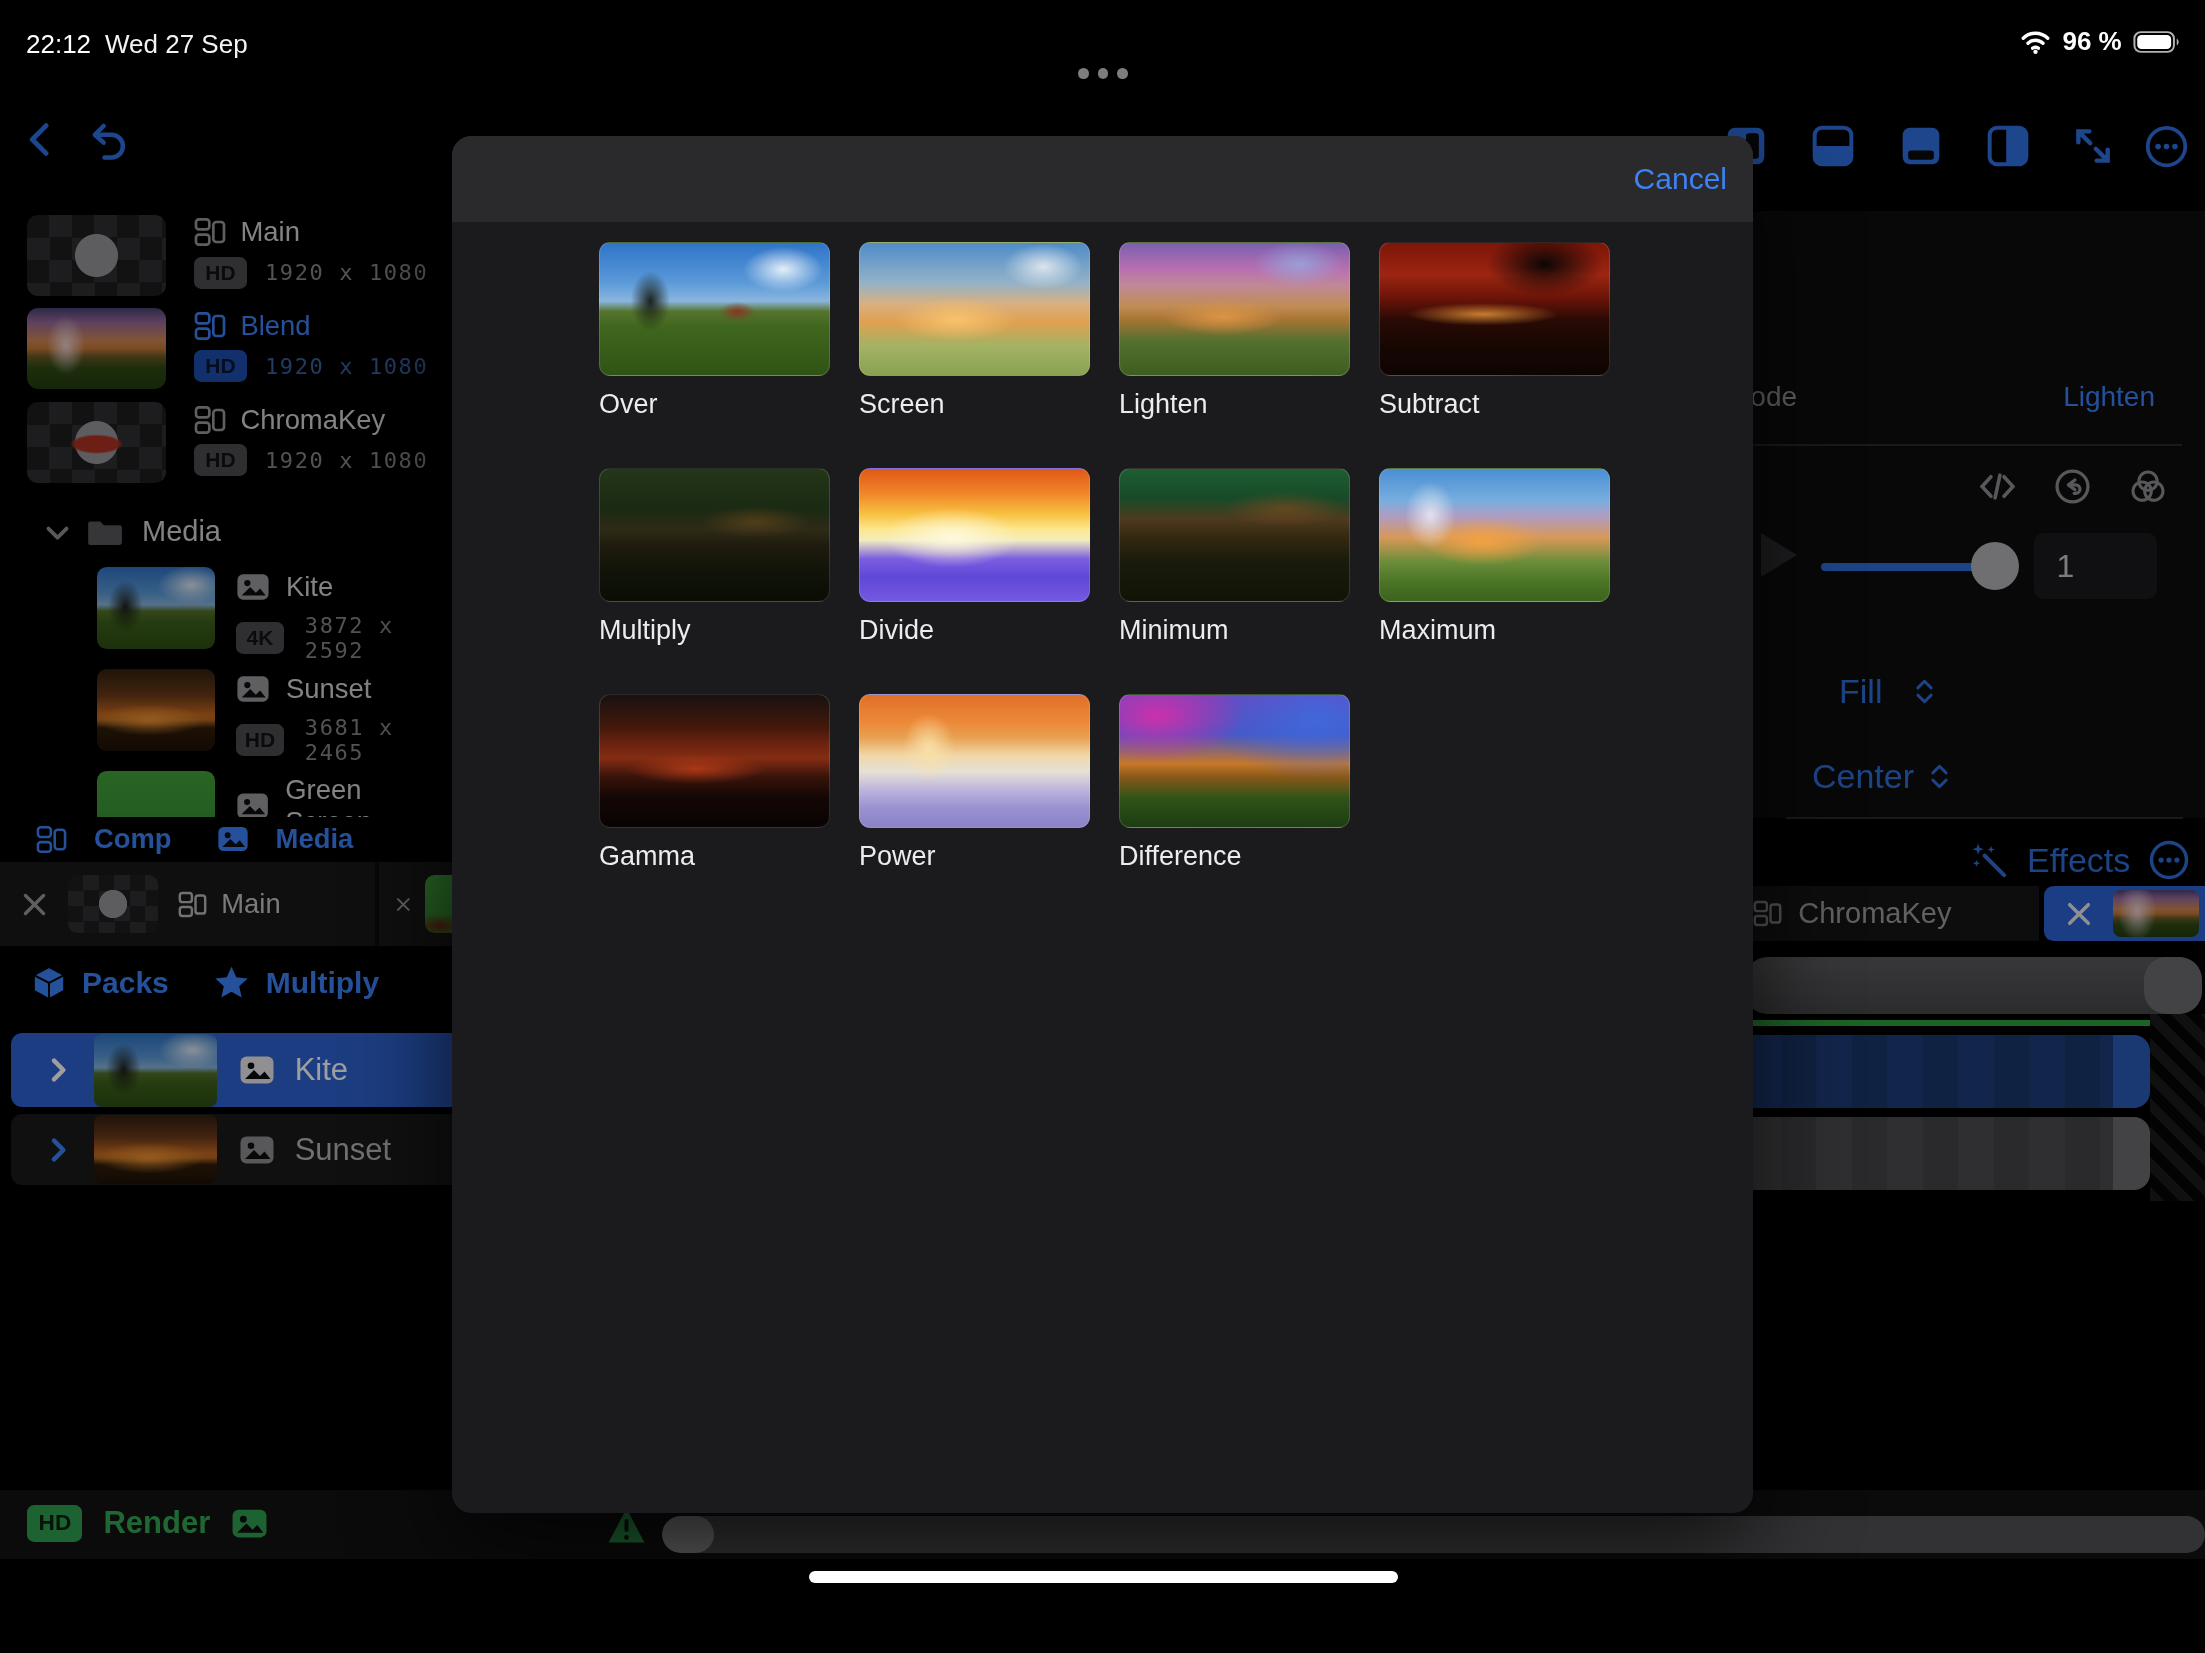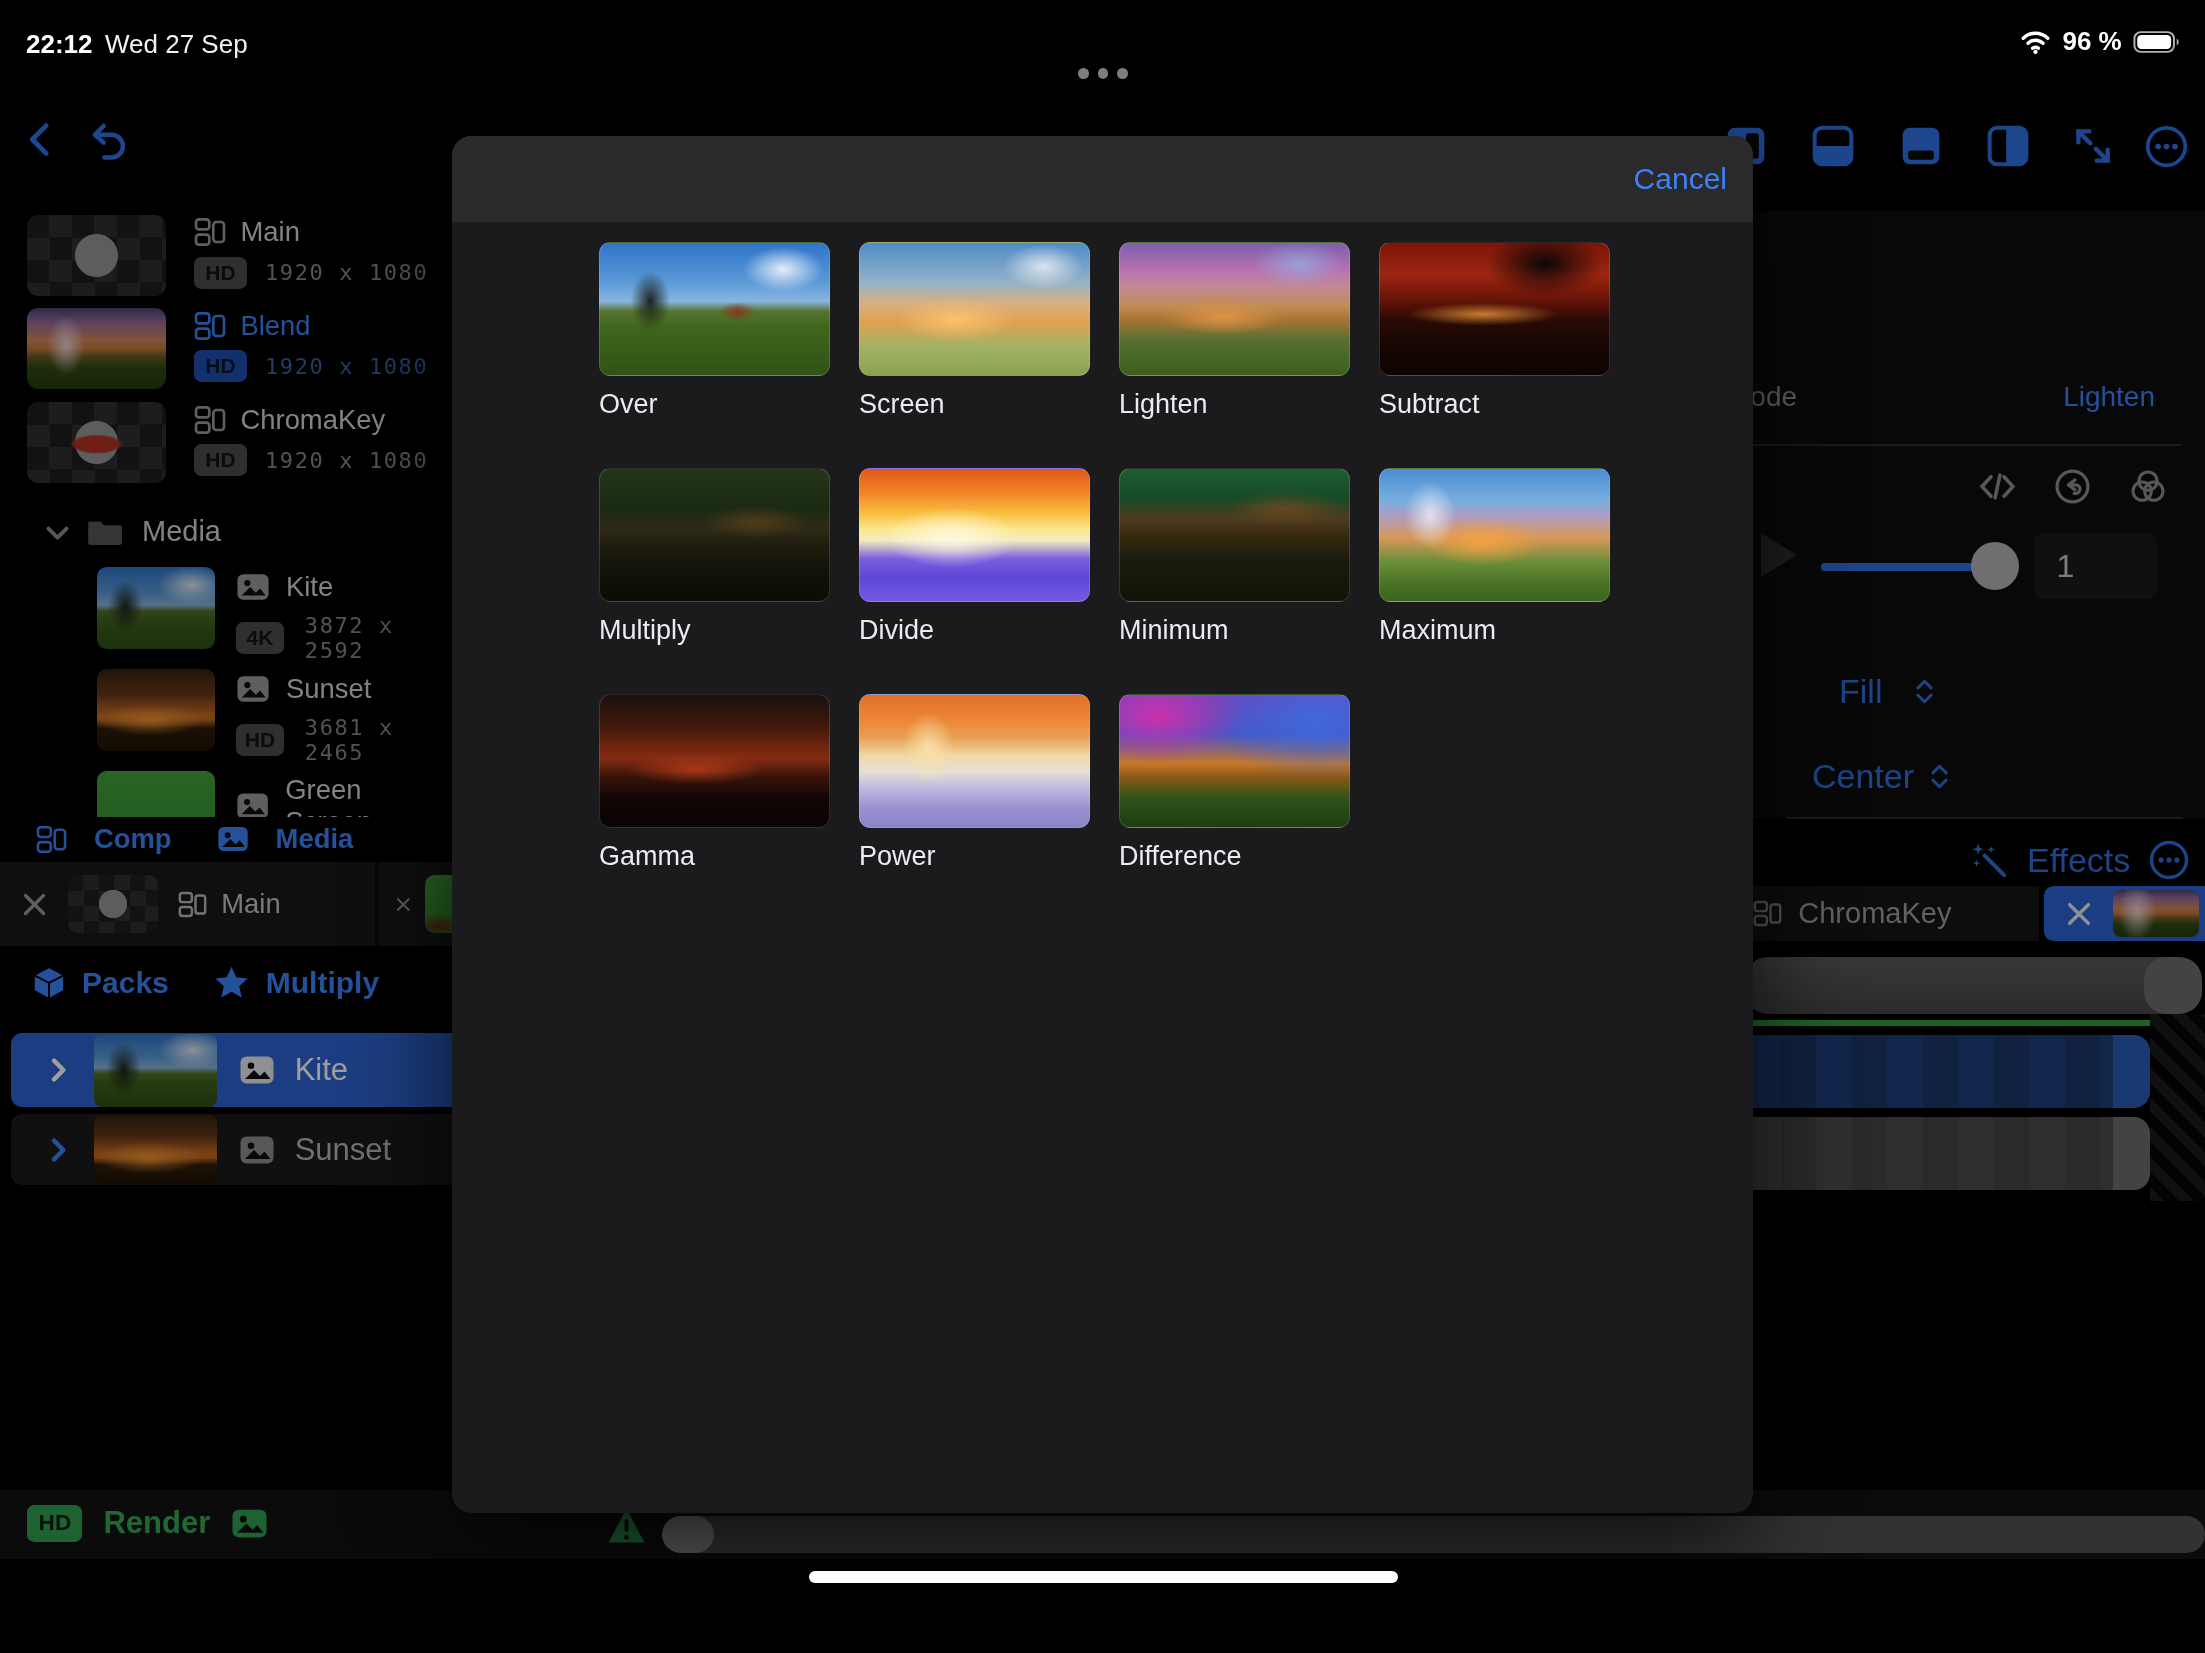--- a/index.html
+++ b/index.html
@@ -10,21 +10,21 @@
 
   
   .app  { position:absolute; inset:0; z-index:1; }
   .dim  { position:absolute; inset:0; z-index:40; background:rgba(0,0,0,.38); pointer-events:none; }
   .statusbar { position:absolute; left:0; top:0; width:2205px; height:77px; z-index:50; color:#fff; }
   .modal{ position:absolute; left:452px; top:136px; width:1301px; height:1377px; z-index:60;
           border-radius:19.4px; background:#1b1b1d; overflow:hidden; box-shadow:0 32px 97px rgba(0,0,0,.7); }
   .home { position:absolute; left:809px; top:1571px; width:589px; height:12px; border-radius:6.5px; background:#fff; z-index:70; }
 
   
-  .sb-time { position:absolute; left:26px; top:29px; font-size:26px; font-weight:700;text-align:center; }
+  .sb-time { position:absolute; left:26px; top:29px; font-size:26px; font-weight:400;text-align:center; }
   .sb-date { position:absolute; left:105px; top:29px; font-size:26px; font-weight:400; color:#f2f2f4; }
   .sb-dots { position:absolute; left:1078px; top:68px; display:flex; gap:9px; }
   .sb-dots i { width:10.5px; height:10.5px; border-radius:50%; background:#7f7f83; }
   .sb-right { position:absolute; right:24px; top:26px; display:flex; align-items:center; gap:11.3px; }
   .sb-batt-pct { font-size:26px; font-weight:600; }
 
   
   .tb-ic { position:absolute; color:#2f72e4; }
 
   

